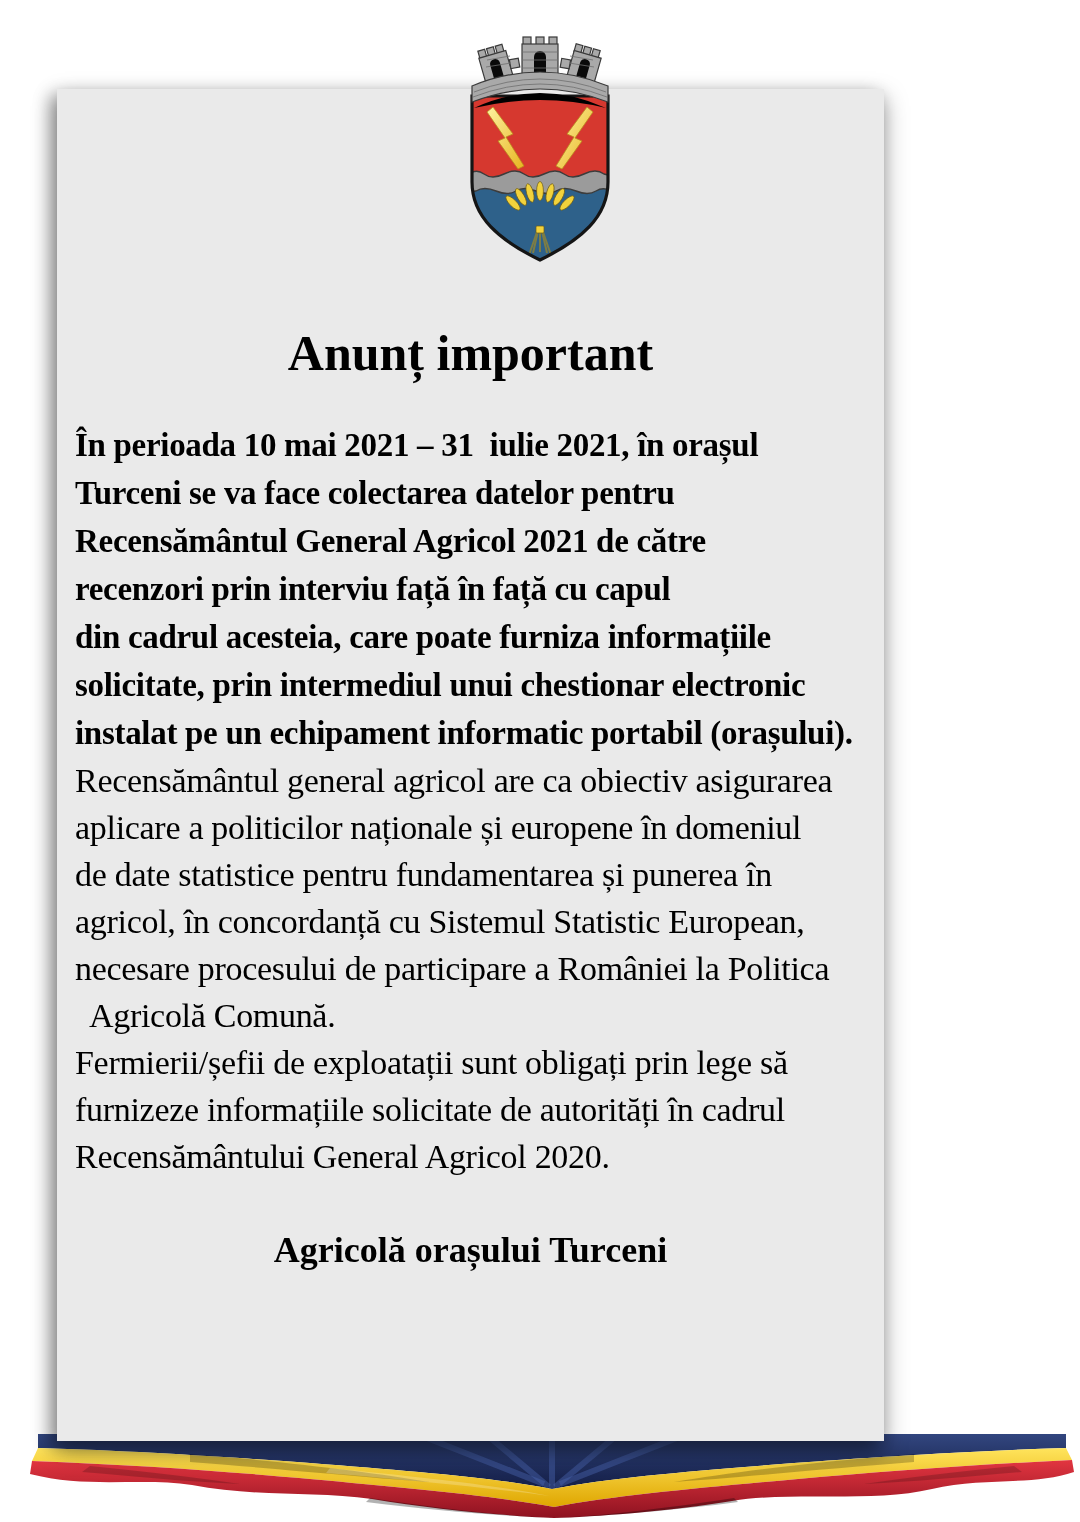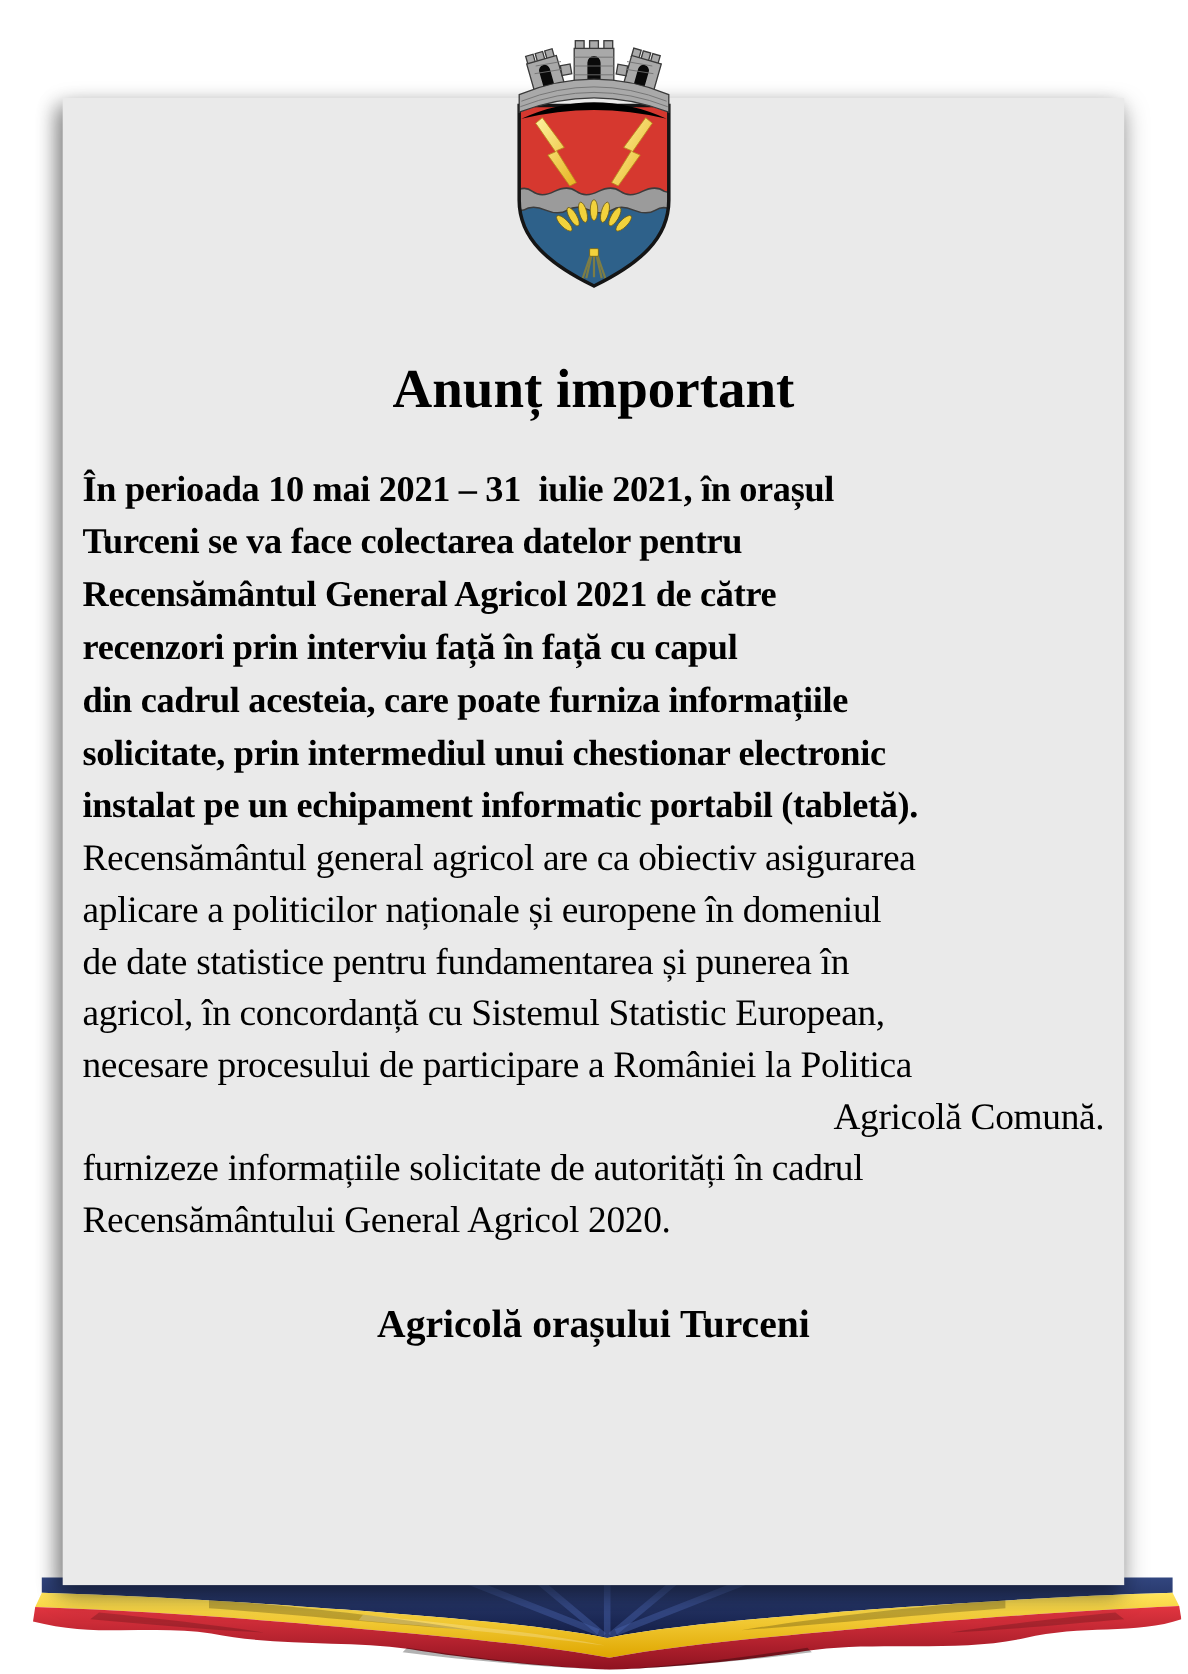--- a/index.html
+++ b/index.html
@@ -5,21 +5,21 @@
   html,body{margin:0;padding:0;}
   body{
     width:1080px;height:1522px;
     background:var(--page-bg,#ffffff);
     font-family:"Liberation Serif","DejaVu Serif",serif;
     color:var(--text-color,#000);
     position:relative;overflow:hidden;
   }
   .poster{position:absolute;inset:0;}
   .panel{
-    position:absolute;left:57px;top:89px;width:965px;height:1352px;
+    position:absolute;left:57px;top:89px;width:827px;height:1352px;
     background:var(--panel-bg,#eaeaea);
     box-shadow:-7px 6px 16px rgba(0,0,0,.30), 0 9px 22px rgba(0,0,0,.38);
     z-index:1;
   }
   .coat{
     position:absolute;left:460px;top:34px;width:160px;height:230px;z-index:3;
   }
   .title{
     padding-top:202px;text-align:center;
     font-weight:bold;font-size:50px;line-height:56px;
@@ -94,31 +94,32 @@
     <h1 class="title">Anunț important</h1>
 
     <div class="body-text">
         <div class="para bold">
           <div class="line">În perioada 10 mai 2021 – 31  iulie 2021, în orașul</div>
           <div class="line">Turceni se va face colectarea datelor pentru</div>
           <div class="line">Recensământul General Agricol 2021 de către</div>
           <div class="line">recenzori prin interviu față în față cu capul</div>
           <div class="line">din cadrul acesteia, care poate furniza informațiile</div>
           <div class="line">solicitate, prin intermediul unui chestionar electronic</div>
-          <div class="line">instalat pe un echipament informatic portabil (tabletă).</div>
+          <div class="line">instalat pe un echipament informatic portabil (orașului).</div>
         </div>
         <div class="para">
           <div class="line">Recensământul general agricol are ca obiectiv asigurarea</div>
           <div class="line">aplicare a politicilor naționale și europene în domeniul</div>
           <div class="line">de date statistice pentru fundamentarea și punerea în</div>
           <div class="line">agricol, în concordanță cu Sistemul Statistic European,</div>
           <div class="line">necesare procesului de participare a României la Politica</div>
-          <div class="line left" style="padding-left: 14px; text-align: right;">Agricolă Comună.</div>
+          <div class="line left" style="padding-left: 14px;">Agricolă Comună.</div>
         </div>
         <div class="para">
+          <div class="line">Fermierii/șefii de exploatații sunt obligați prin lege să</div>
           <div class="line">furnizeze informațiile solicitate de autorități în cadrul</div>
           <div class="line">Recensământului General Agricol 2020.</div>
         </div>
       </div>
 
     <div class="footer">Agricolă orașului Turceni</div>
   </div>
 
   <svg class="coat" viewBox="0 0 160 230" aria-hidden="true">
     <defs>

